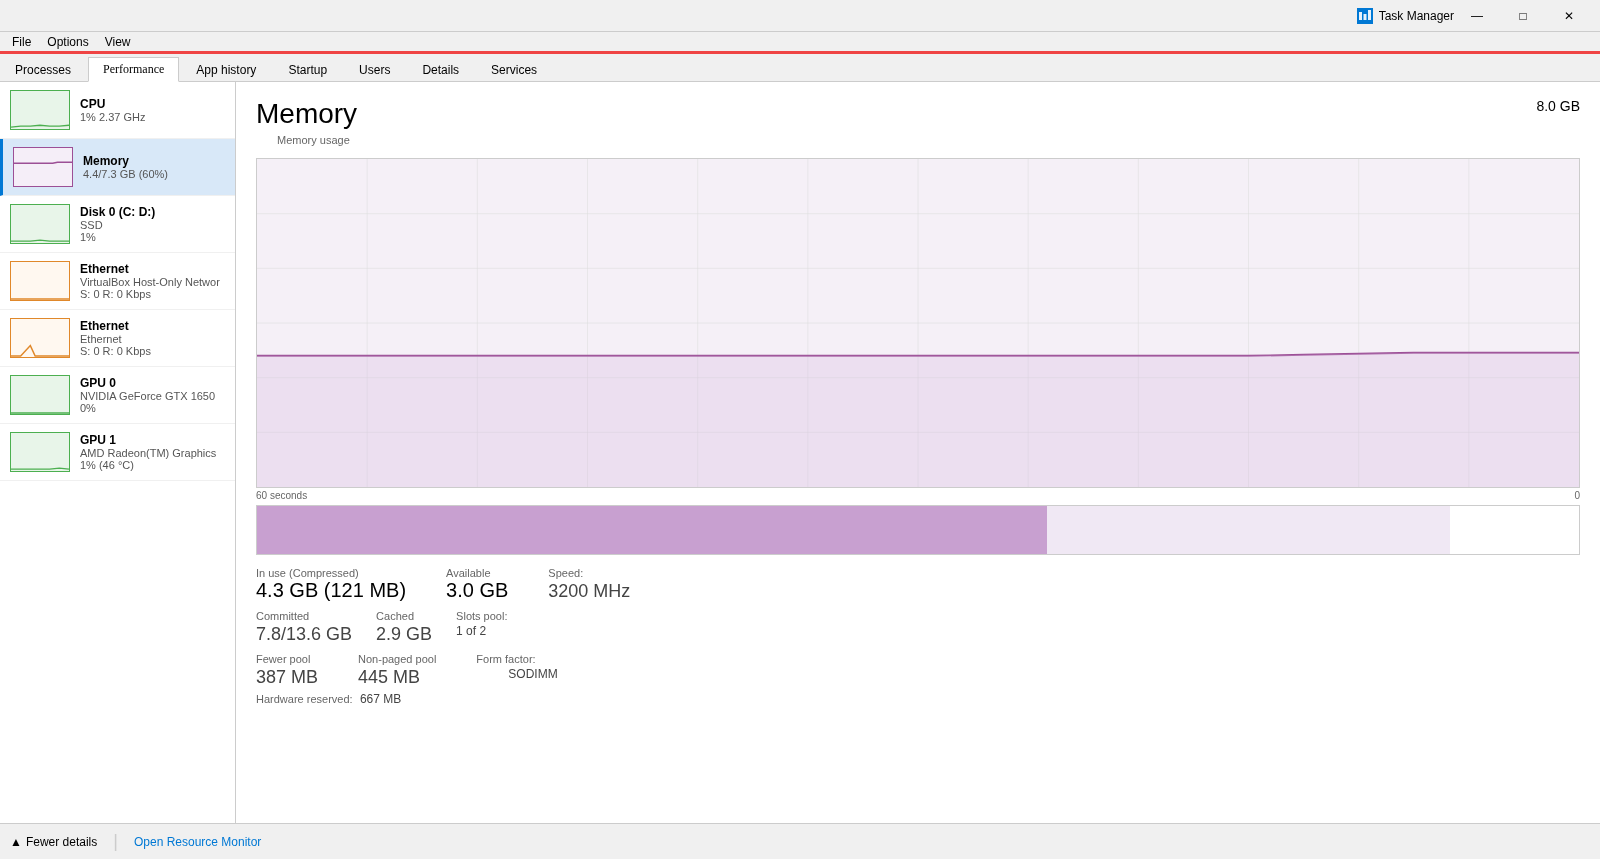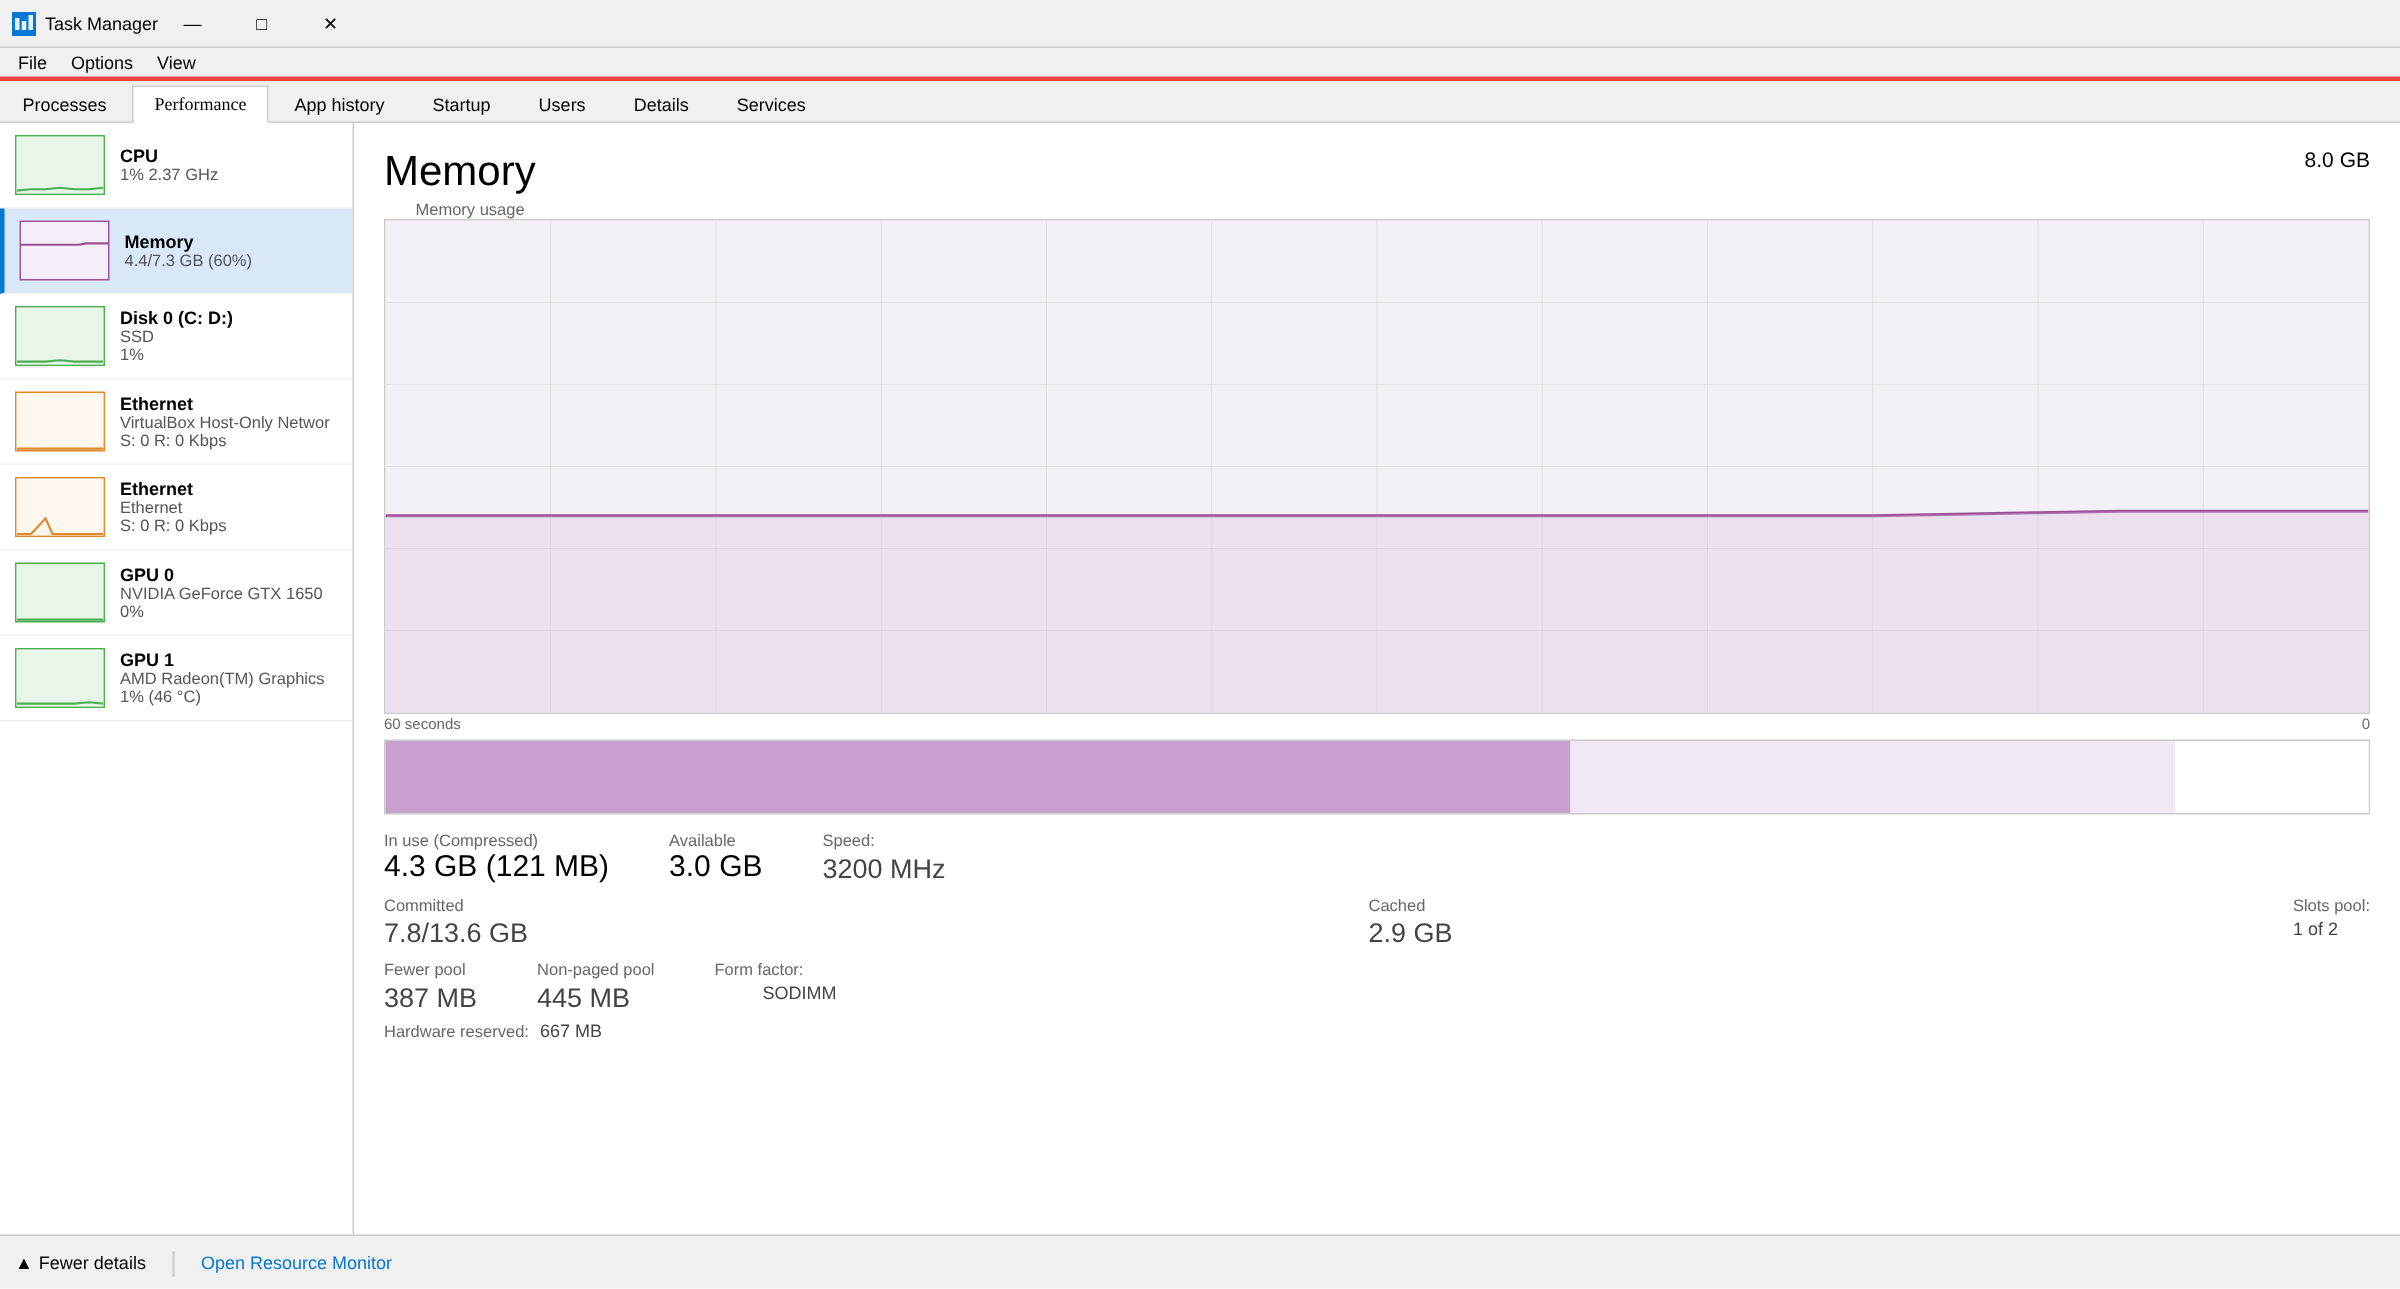--- a/index.html
+++ b/index.html
@@ -6,21 +6,21 @@
     body { font-family: 'Segoe UI', sans-serif; font-size: 12px; background: #f0f0f0; color: #000; width: 1600px; height: 859px; overflow: hidden; }
     
     
     .title-bar {
       background: #f0f0f0;
       height: 32px;
       display: flex;
       align-items: center;
       padding: 0 8px;
       border-bottom: 1px solid #ccc;
-      justify-content: flex-start;
+      justify-content: flex-end;
     }
     .title-bar-left { display: flex; align-items: center; gap: 6px; font-size: 12px; }
     .window-controls { display: flex; gap: 0; }
     .window-btn { width: 46px; height: 32px; border: none; background: transparent; cursor: pointer; font-size: 12px; display: flex; align-items: center; justify-content: center; }
     
     
     .menu-bar {
       background: #f0f0f0;
       height: 22px;
       display: flex;
@@ -111,21 +111,21 @@
       background: #fff;
     }
     
     .panel-header {
       display: flex;
       justify-content: space-between;
       align-items: flex-start;
       margin-bottom: 4px;
     }
     .panel-title { font-size: 28px; font-weight: 300; }
-    .chart-label { font-size: 11px; color: #666; margin-bottom: 0; padding-left: 21px; }
+    .chart-label { font-size: 11px; color: #666; margin-bottom: 12px; padding-left: 21px; }
     
     
     .memory-chart-container {
       border: 1px solid #ccc;
       background: #f5f0f7;
       height: 330px;
       position: relative;
       margin-bottom: 0;
     }
     .chart-time-labels {
@@ -379,21 +379,21 @@
       <div>
         <div class="stat-label">Available</div>
         <div class="stat-value">3.0 GB</div>
       </div>
       <div>
         <div class="stat-label">Speed:</div>
         <div class="stat-value-small" style="font-size:18px;">3200 MHz</div>
       </div>
     </div>
 
-    <div style="display:flex; gap:24px; margin-top:8px;justify-content:space-between;">
+    <div style="display:flex; gap:24px; margin-top:8px;">
       <div>
         <div class="stat-label">Committed</div>
         <div class="stat-value-small" style="font-size:18px;">7.8/13.6 GB</div>
       </div>
       <div>
         <div class="stat-label">Cached</div>
         <div class="stat-value-small" style="font-size:18px;">2.9 GB</div>
       </div>
       <div>
         <div class="stat-label">Slots pool:</div>

